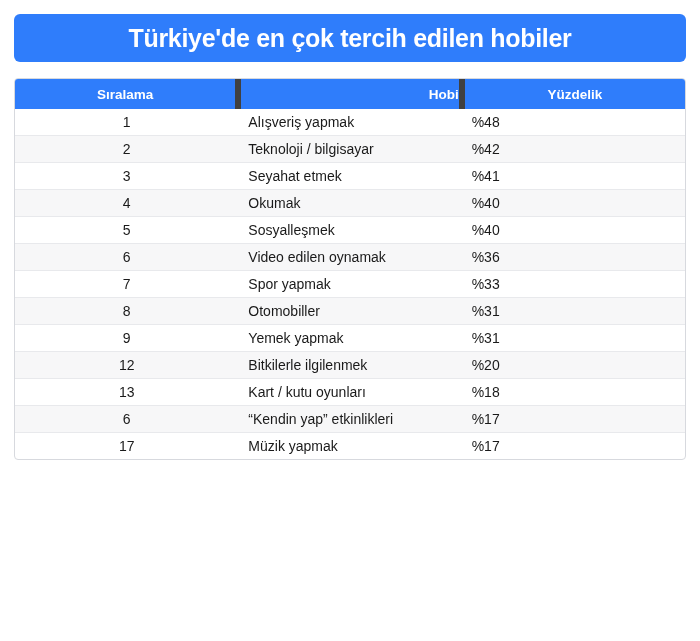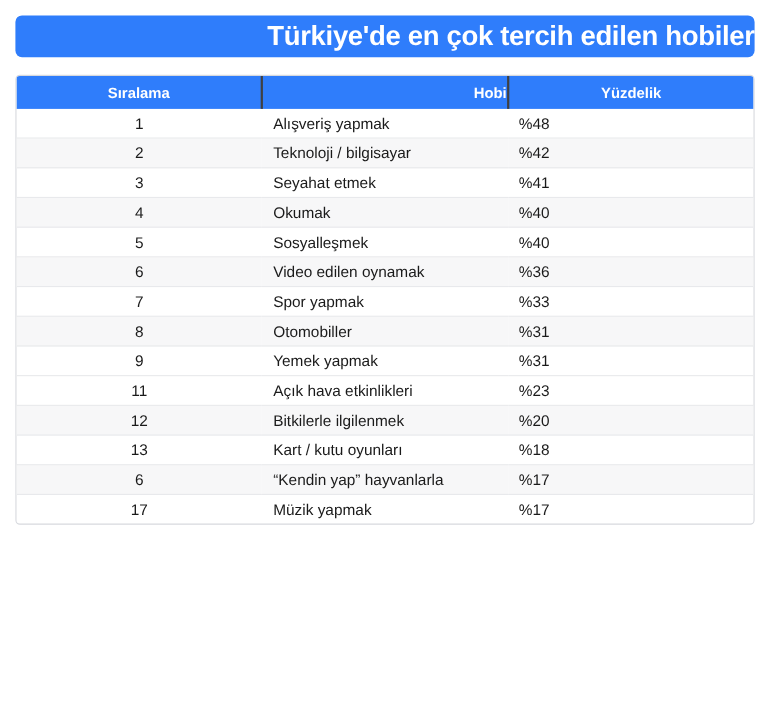--- a/index.html
+++ b/index.html
@@ -15,26 +15,26 @@
   }
   .page {
     position: relative;
     width: 700px;
     height: 641px;
     box-sizing: border-box;
     padding: 0;
   }
   .title-bar {
     margin: 14px 14px 0 14px;
-    height: 38px;
+    height: 48px;
     background: #2f7dfb;
     border-radius: 6px;
     display: flex;
     align-items: center;
-    justify-content: flex-end;
+    justify-content: center;
   }
   .title-bar .title-text {
     color: #ffffff;
     font-size: 25px;
     font-weight: bold;
     letter-spacing: -0.3px;
     text-align: center;
     line-height: 1;
   }
   .table-wrap {
@@ -49,21 +49,21 @@
     border-collapse: collapse;
     table-layout: fixed;
   }
   table.hobby-table thead th {
     background: #2f7dfb;
     color: #ffffff;
     font-size: 13.5px;
     font-weight: bold;
     height: 30px;
     padding: 0;
-    border-right: 2px solid #404040;
+    border-right: 6px solid #404040;
   }
   table.hobby-table thead th:last-child {
     border-right: none;
   }
   table.hobby-table tbody td {
     font-size: 14px;
     color: #1a1a1a;
     height: 26px;
     padding: 0;
     border-bottom: 1px solid #e8e9ec;
@@ -138,38 +138,33 @@
           <tr class="alt">
             <td class="col-rank">8</td>
             <td class="col-hobby">Otomobiller</td>
             <td class="col-pct">%31</td>
           </tr>
           <tr>
             <td class="col-rank">9</td>
             <td class="col-hobby">Yemek yapmak</td>
             <td class="col-pct">%31</td>
           </tr>
-          <tr>
-            <td class="col-rank">11</td>
-            <td class="col-hobby">Açık hava etkinlikleri</td>
-            <td class="col-pct">%23</td>
-          </tr>
           <tr class="alt">
             <td class="col-rank">12</td>
             <td class="col-hobby">Bitkilerle ilgilenmek</td>
             <td class="col-pct">%20</td>
           </tr>
           <tr>
             <td class="col-rank">13</td>
             <td class="col-hobby">Kart / kutu oyunları</td>
             <td class="col-pct">%18</td>
           </tr>
           <tr class="alt">
             <td class="col-rank">6</td>
-            <td class="col-hobby">“Kendin yap” hayvanlarla</td>
+            <td class="col-hobby">“Kendin yap” etkinlikleri</td>
             <td class="col-pct">%17</td>
           </tr>
           <tr>
             <td class="col-rank">17</td>
             <td class="col-hobby">Müzik yapmak</td>
             <td class="col-pct">%17</td>
           </tr>
         </tbody>
     </table>
   </div>

